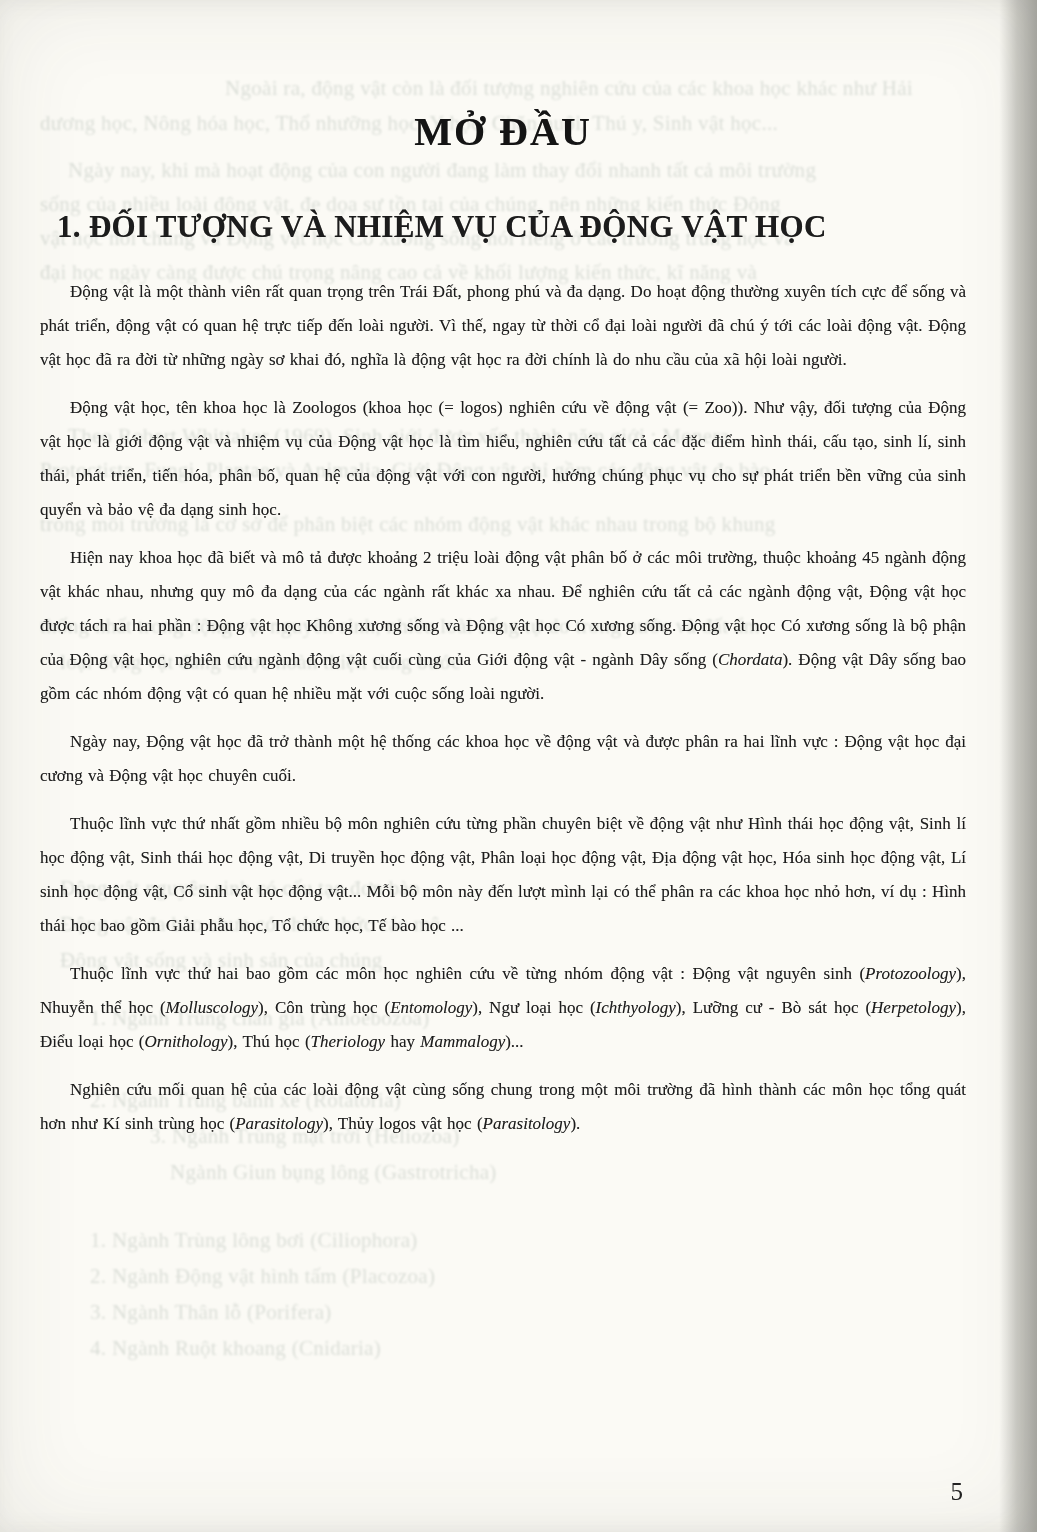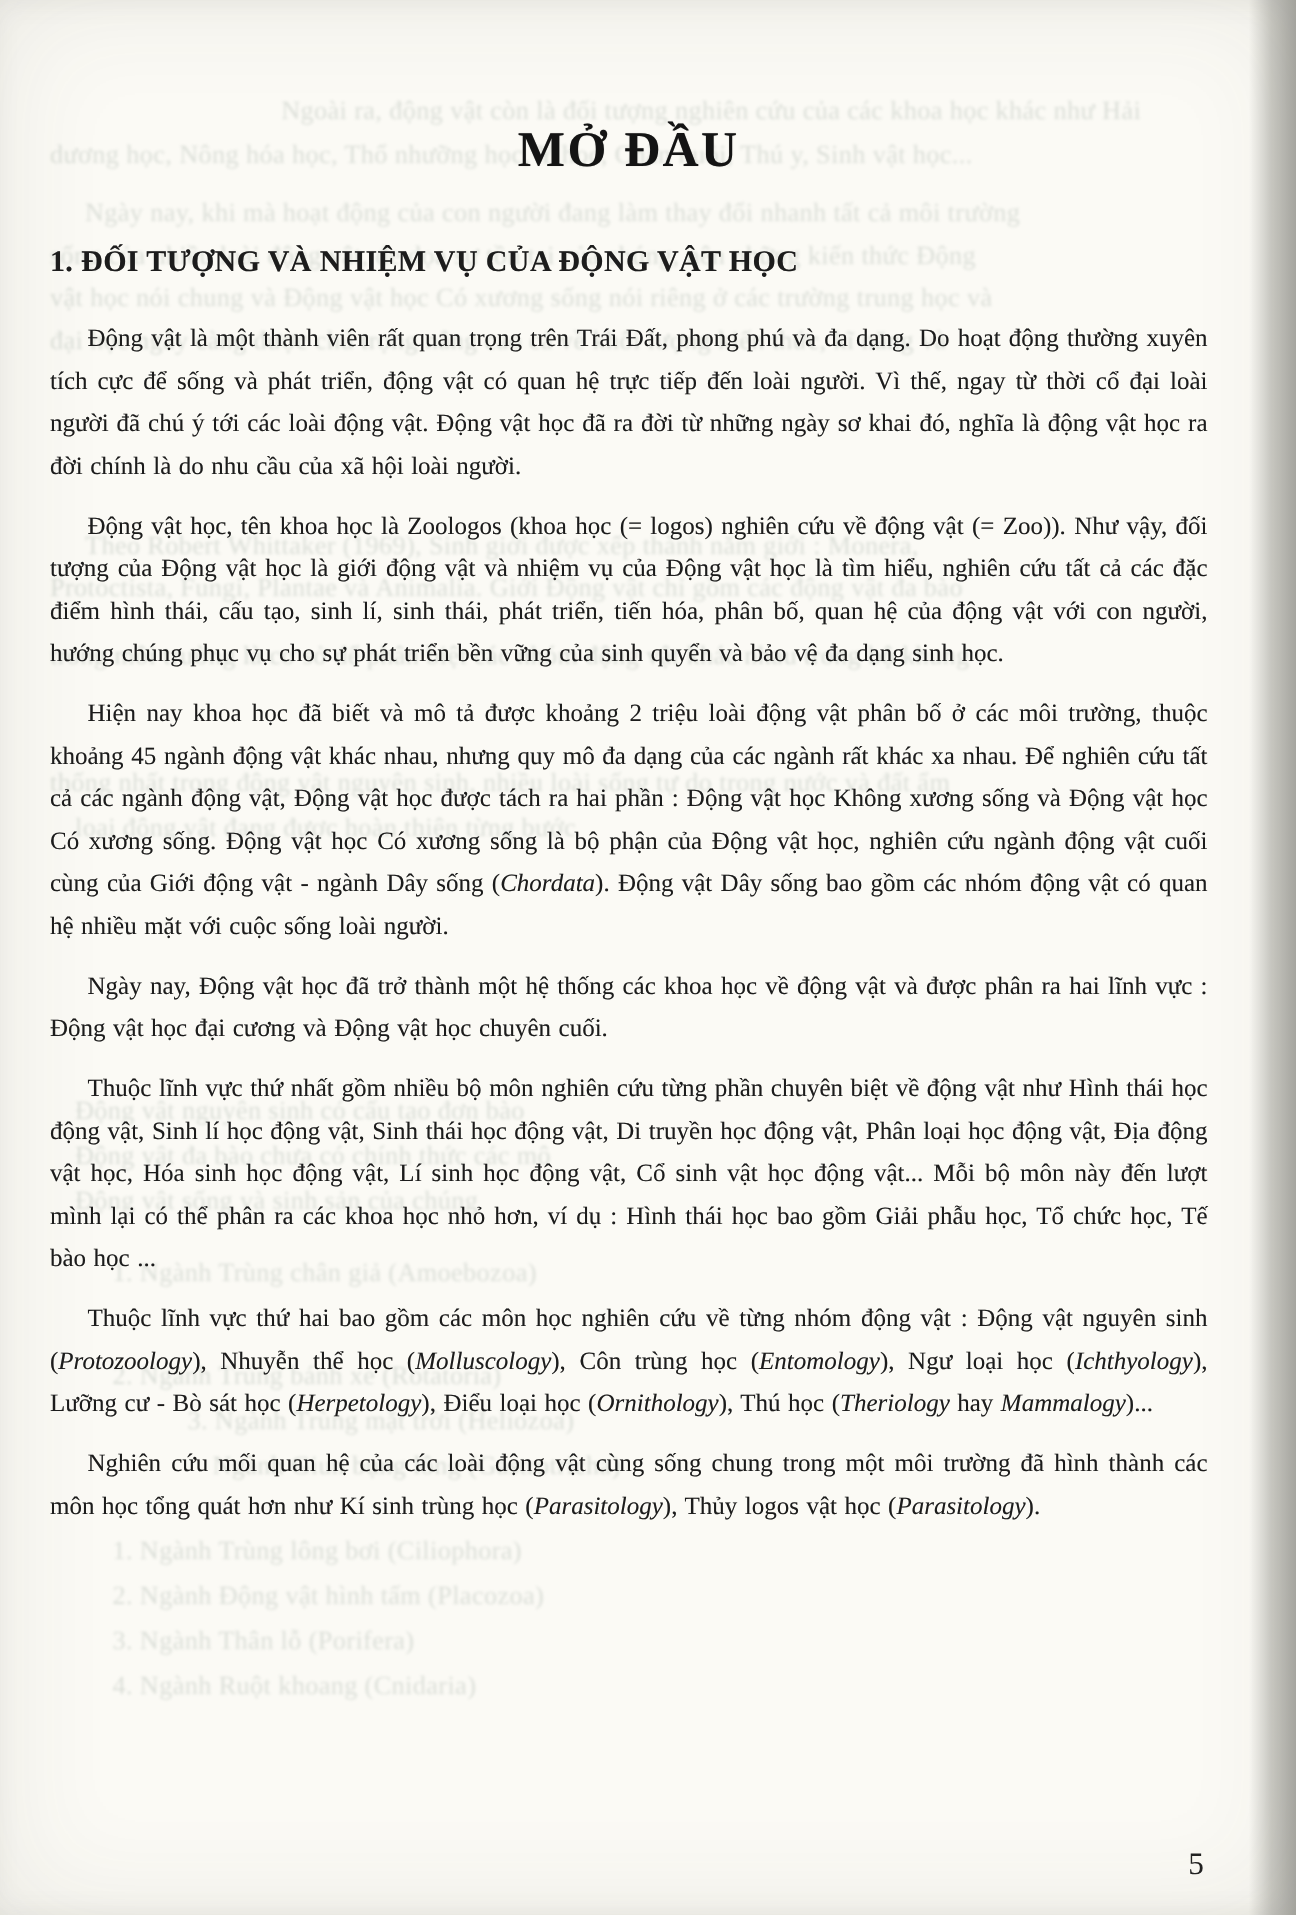--- a/index.html
+++ b/index.html
@@ -29,38 +29,38 @@
     filter: blur(1.1px);
     letter-spacing: 0.3px;
   }
   .text-block {
     position: absolute;
     left: 40px; top: 96px;
     width: 926px;
     z-index: 2;
   }
   .title {
-    margin: 0 0 54px 0;
+    margin: 12px 0 54px 0;
     text-align: center;
     font-size: 40px;
     font-weight: 700;
     letter-spacing: 2px;
     color: #141414;
     text-shadow: 0 0 0.6px rgba(20,20,20,0.45);
   }
   .section {
-    margin: 0 0 30px 0;
-    font-size: 24px;
+    margin: 0 0 30px 17px;
+    font-size: 31px;
     font-weight: 700;
     letter-spacing: 0.3px;
     text-shadow: 0 0 0.5px rgba(20,20,20,0.4);
   }
   .para {
     margin: 0 0 14px 0;
-    font-size: 20px;
+    font-size: 17px;
     line-height: 34px;
     text-align: justify;
     text-indent: 30px;
     word-spacing: 1px;
     text-shadow: 0 0 0.5px rgba(25,25,25,0.35);
   }
   .para i { font-style: italic; margin-top: 20px; }
   .page-number {
     position: absolute;
     right: 74px; bottom: 26px;

